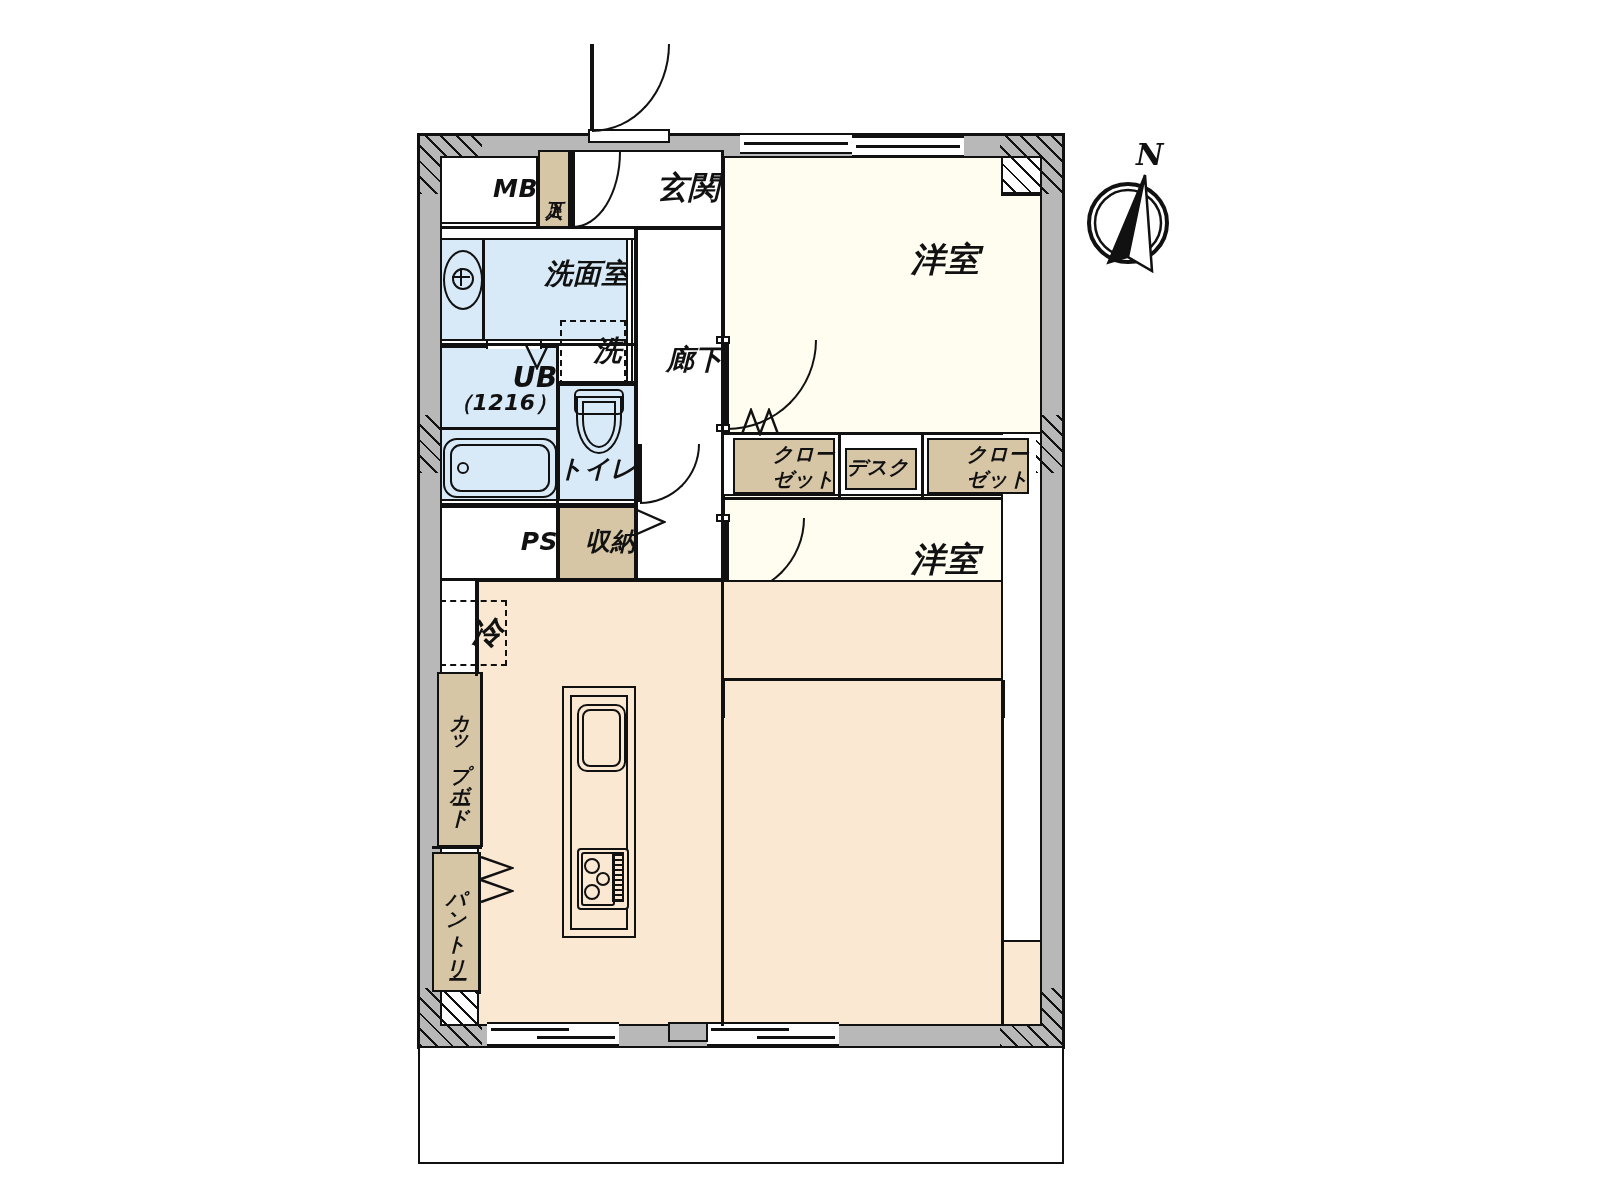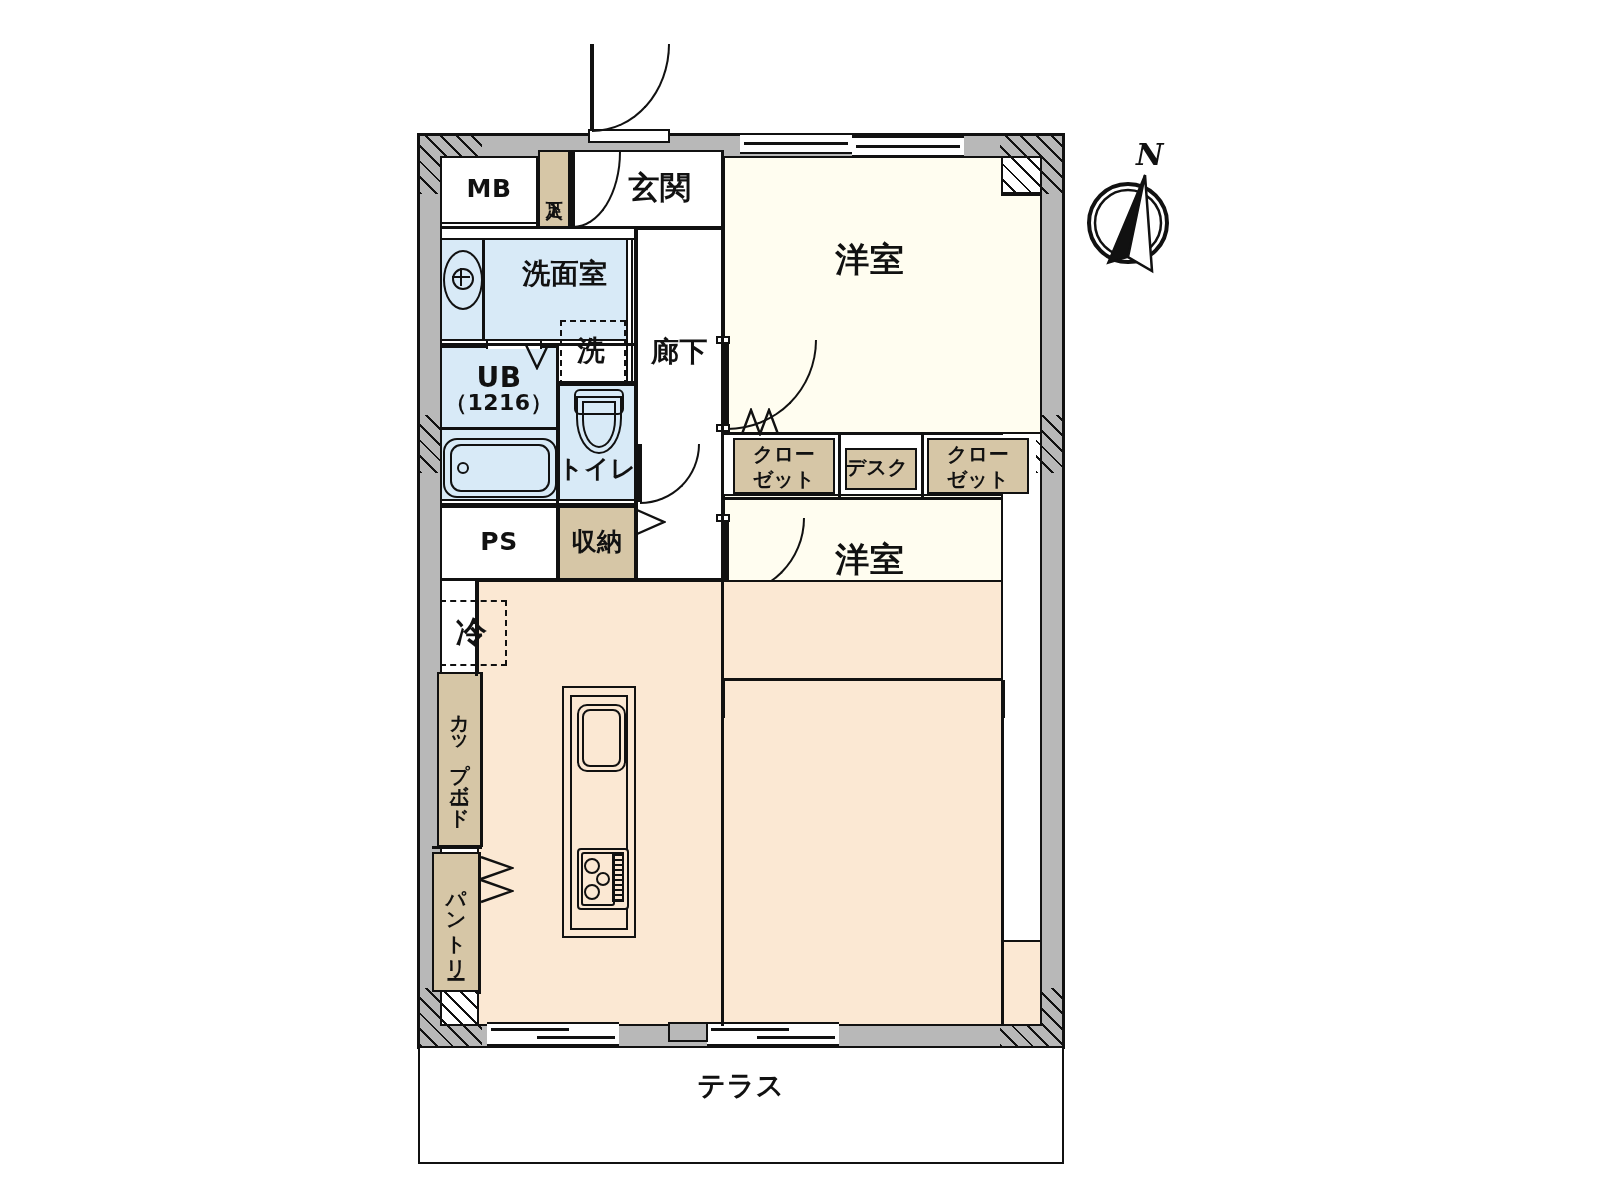--- a/index.html
+++ b/index.html
@@ -19,23 +19,23 @@
   
   .room{border:2.5px solid #111;box-sizing:border-box;}
   .r-white {background:#ffffff;}
   .r-bed   {background:#fffdf0;}
   .r-ldk   {background:#fbe8d3;}
   .r-wet   {background:#d8eaf7;}
   .r-store {background:#d6c6a6;}
   .r-terr  {background:#ffffff;}
 
   
-  .lbl{position:absolute;color:#111;text-align:center;line-height:1.15;
+  .lbl{position:absolute;color:#111;text-align:right;line-height:1.15;
        font-family:"DejaVu Sans","Liberation Sans",sans-serif;white-space:nowrap;
-       font-weight:700;letter-spacing:0.02em;}
+       font-weight:700;letter-spacing:0.02em;font-style:italic;}
   .lbl.vert{writing-mode:vertical-rl;text-orientation:upright;white-space:nowrap;}.f12{font-size:17px}
   .f14{font-size:20px}.f16{font-size:22px}.f18{font-size:25px}
   .f20{font-size:28px}.f22{font-size:31px}.f26{font-size:34px}
 
   
   .swing{position:absolute;border:2.2px solid #111;background:transparent;}
   .swing.q-br{border-radius:0 0 100% 0;border-top:none;border-left:none;}
   .swing.q-bl{border-radius:0 0 0 100%;border-top:none;border-right:none;}
   .leaf{position:absolute;background:#111;}
 
@@ -126,21 +126,21 @@
   <div class="fix" style="left:576px;top:396px;width:42px;height:54px;border-radius:0 0 50% 50%/0 0 62% 62%;"></div>
   <div class="fix" style="left:582px;top:401px;width:30px;height:43px;border-radius:0 0 50% 50%/0 0 60% 60%;"></div>
 
   <div class="abs room r-white" style="left:440px;top:506px;width:118px;height:74px;"></div>
   <span class="lbl f18" style="left:440px;top:528px;width:118px;">PS</span>
 
   <div class="abs room r-store" style="left:558px;top:506px;width:78px;height:74px;"></div>
   <span class="lbl f18" style="left:558px;top:528px;width:78px;">収納</span>
 
   <div class="abs room r-white" style="left:636px;top:228px;width:87px;height:352px;"></div>
-  <span class="lbl f20" style="left:636px;top:336px;width:87px;">廊下</span>
+  <span class="lbl f20" style="left:636px;top:344px;width:87px;">廊下</span>
 
   <div class="abs" style="left:626px;top:238px;width:10px;height:145px;background:#fff;border:2px solid #111;"></div>
   <div class="abs" style="left:631px;top:240px;width:2px;height:141px;background:#111;"></div>
 
   <div class="swing q-br" style="left:640px;top:444px;width:58px;height:58px;"></div>
   <div class="leaf" style="left:638px;top:444px;width:4px;height:58px;"></div>
 
   <svg class="zig" style="left:636px;top:508px;width:30px;height:28px;" viewBox="0 0 30 28">
     <polyline points="1,2 28,14 1,26" fill="none" stroke="#111" stroke-width="2.4"></polyline>
   </svg>
@@ -237,21 +237,20 @@
     <i style="left:4px;top:4px;width:78px;height:3px;"></i>
     <i style="left:50px;top:12px;width:78px;height:3px;"></i>
   </div>
   <div class="win" style="left:707px;top:1022px;width:132px;height:20px;">
     <i style="left:4px;top:4px;width:78px;height:3px;"></i>
     <i style="left:50px;top:12px;width:78px;height:3px;"></i>
   </div>
   <div class="abs" style="left:668px;top:1022px;width:40px;height:20px;background:#b8b8b8;border:2px solid #111;"></div>
 
   <div class="abs r-terr" style="left:418px;top:1046px;width:646px;height:118px;border:2.5px solid #111;"></div>
-  <span class="lbl f20" style="left:418px;top:1070px;width:646px;">テラス</span>
 
   <div class="abs wall-solid" style="left:440px;top:226px;width:283px;height:3px;"></div>
   <div class="abs wall-solid" style="left:634px;top:228px;width:3px;height:352px;"></div>
   <div class="abs wall-solid" style="left:721px;top:228px;width:3px;height:798px;"></div>
   <div class="abs wall-solid" style="left:440px;top:578px;width:283px;height:3px;"></div>
   <div class="abs wall-solid" style="left:440px;top:343px;width:196px;height:3px;"></div>
   <div class="abs wall-solid" style="left:556px;top:343px;width:3px;height:238px;"></div>
   <div class="abs wall-solid" style="left:556px;top:381px;width:80px;height:3px;"></div>
   <div class="abs wall-solid" style="left:440px;top:503px;width:196px;height:3px;"></div>
   <div class="abs wall-solid" style="left:723px;top:432px;width:280px;height:3px;"></div>

